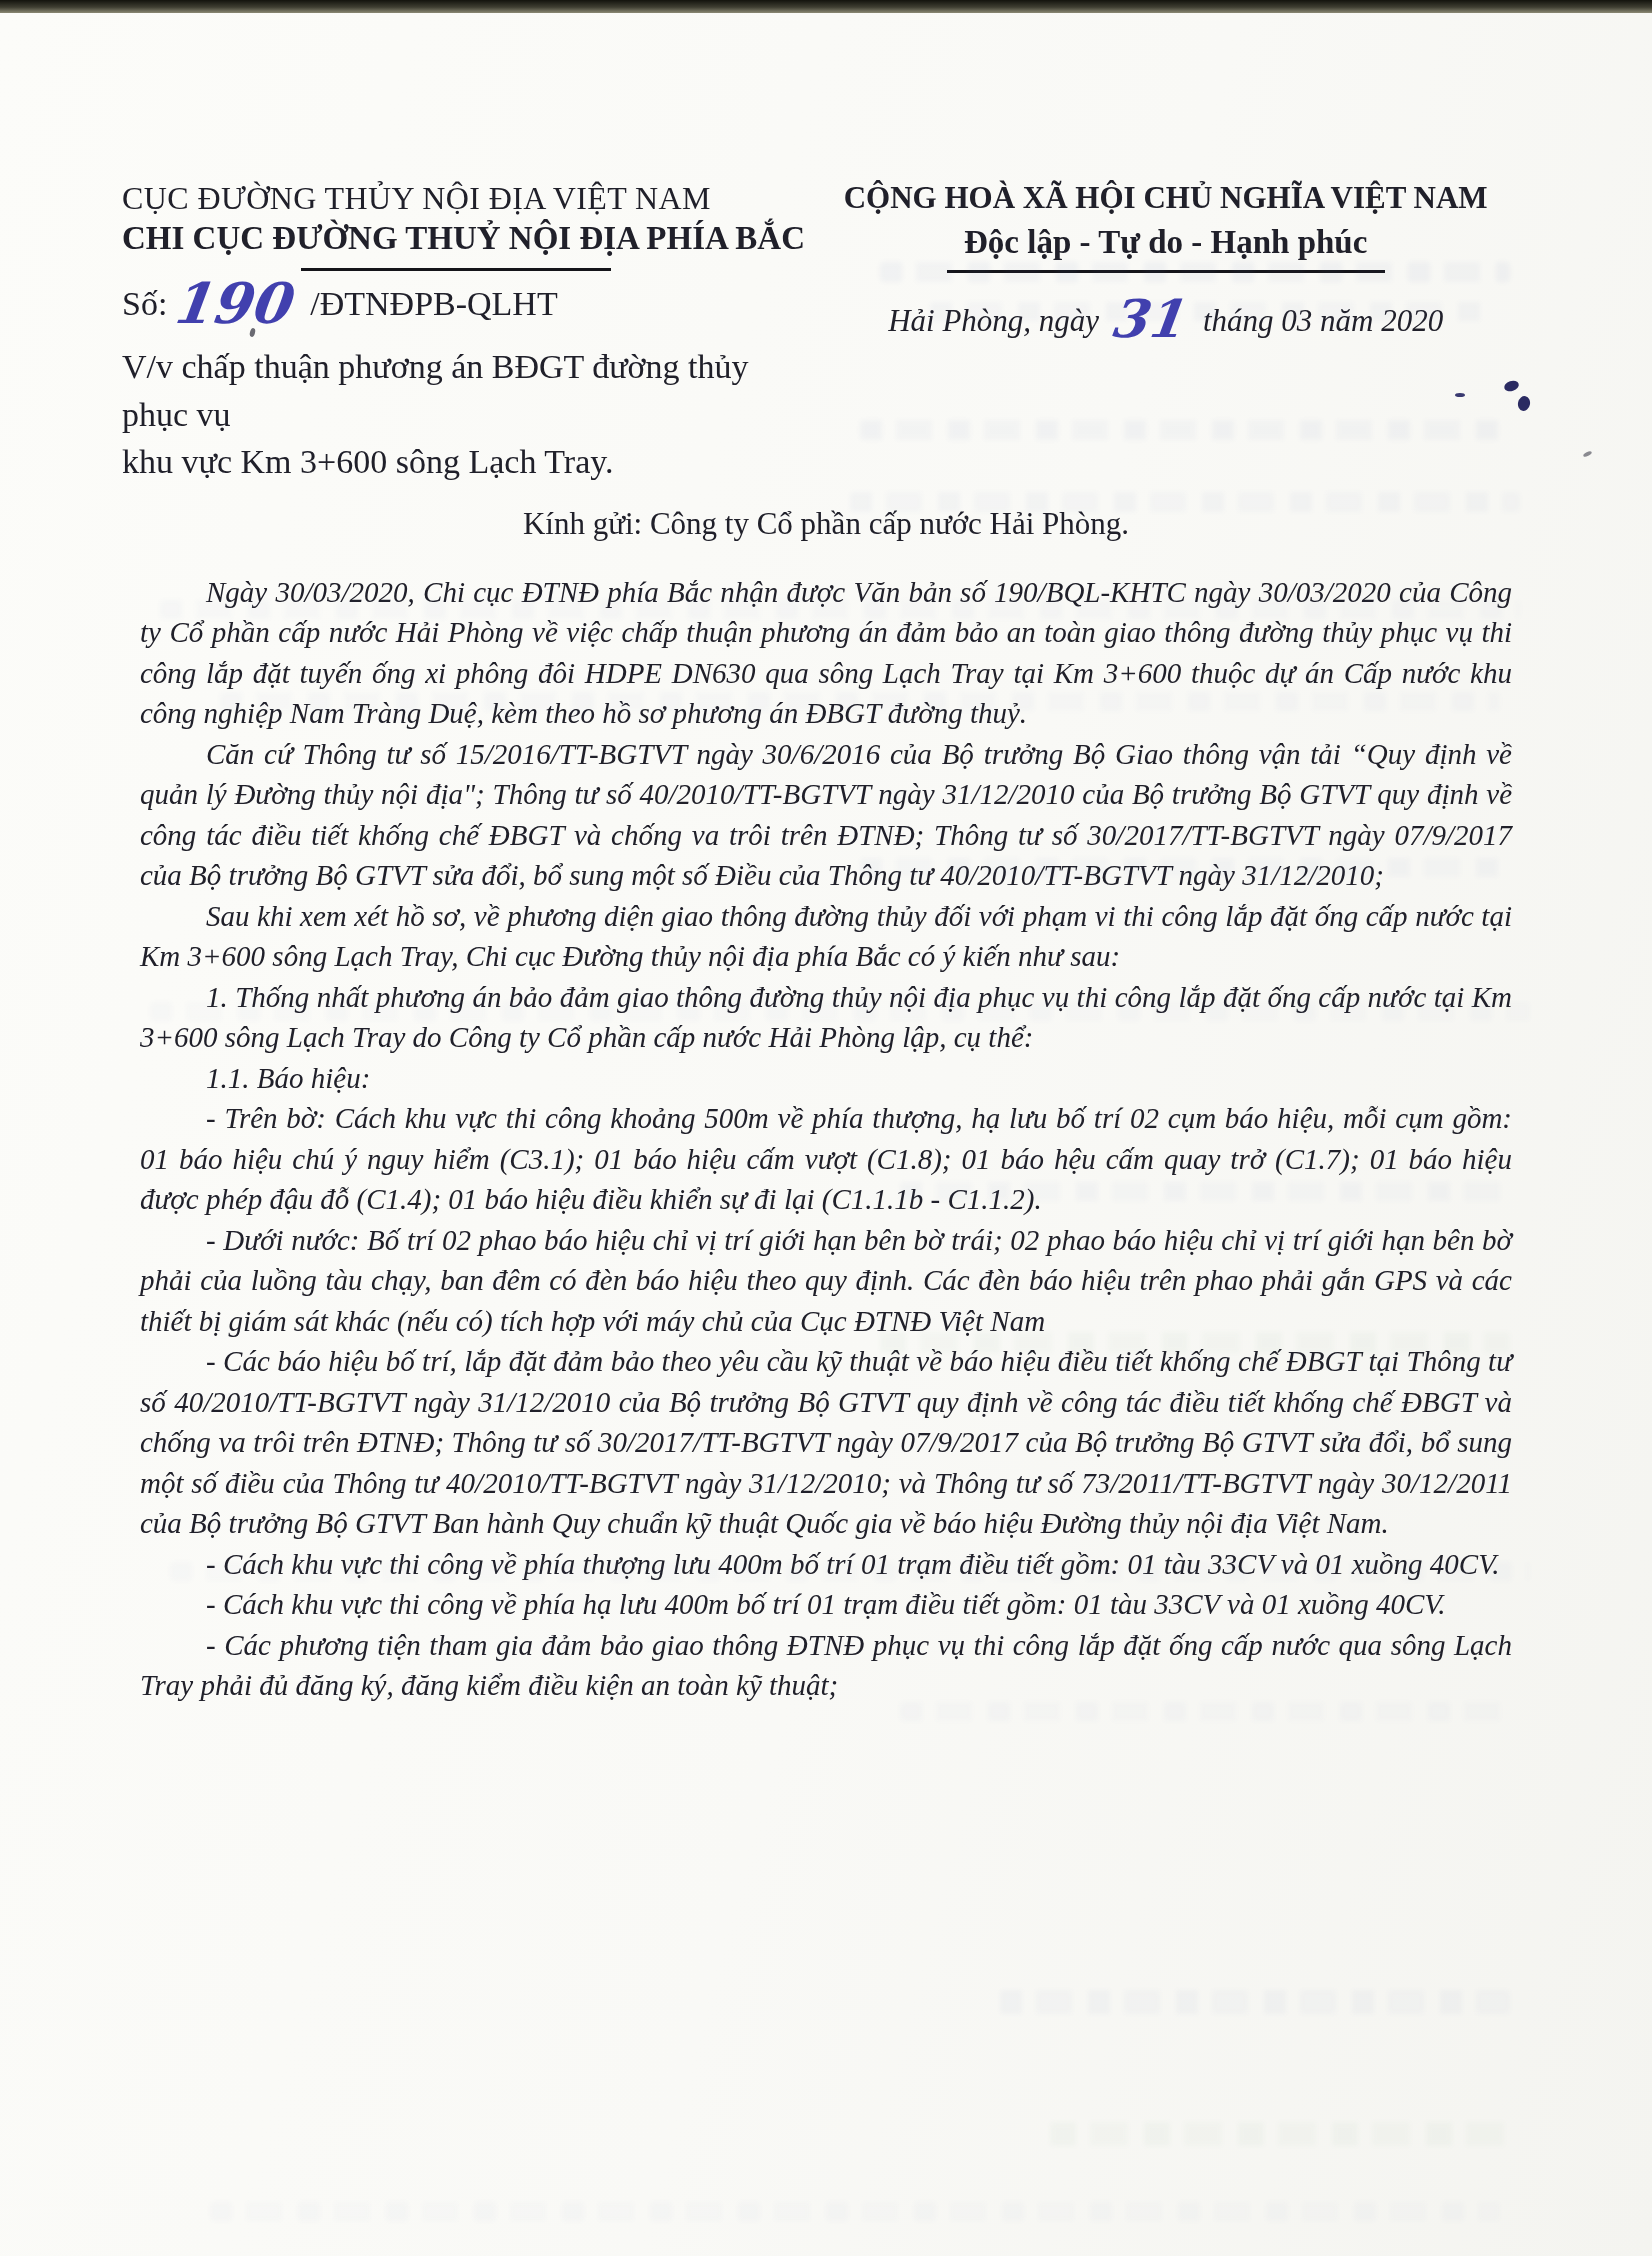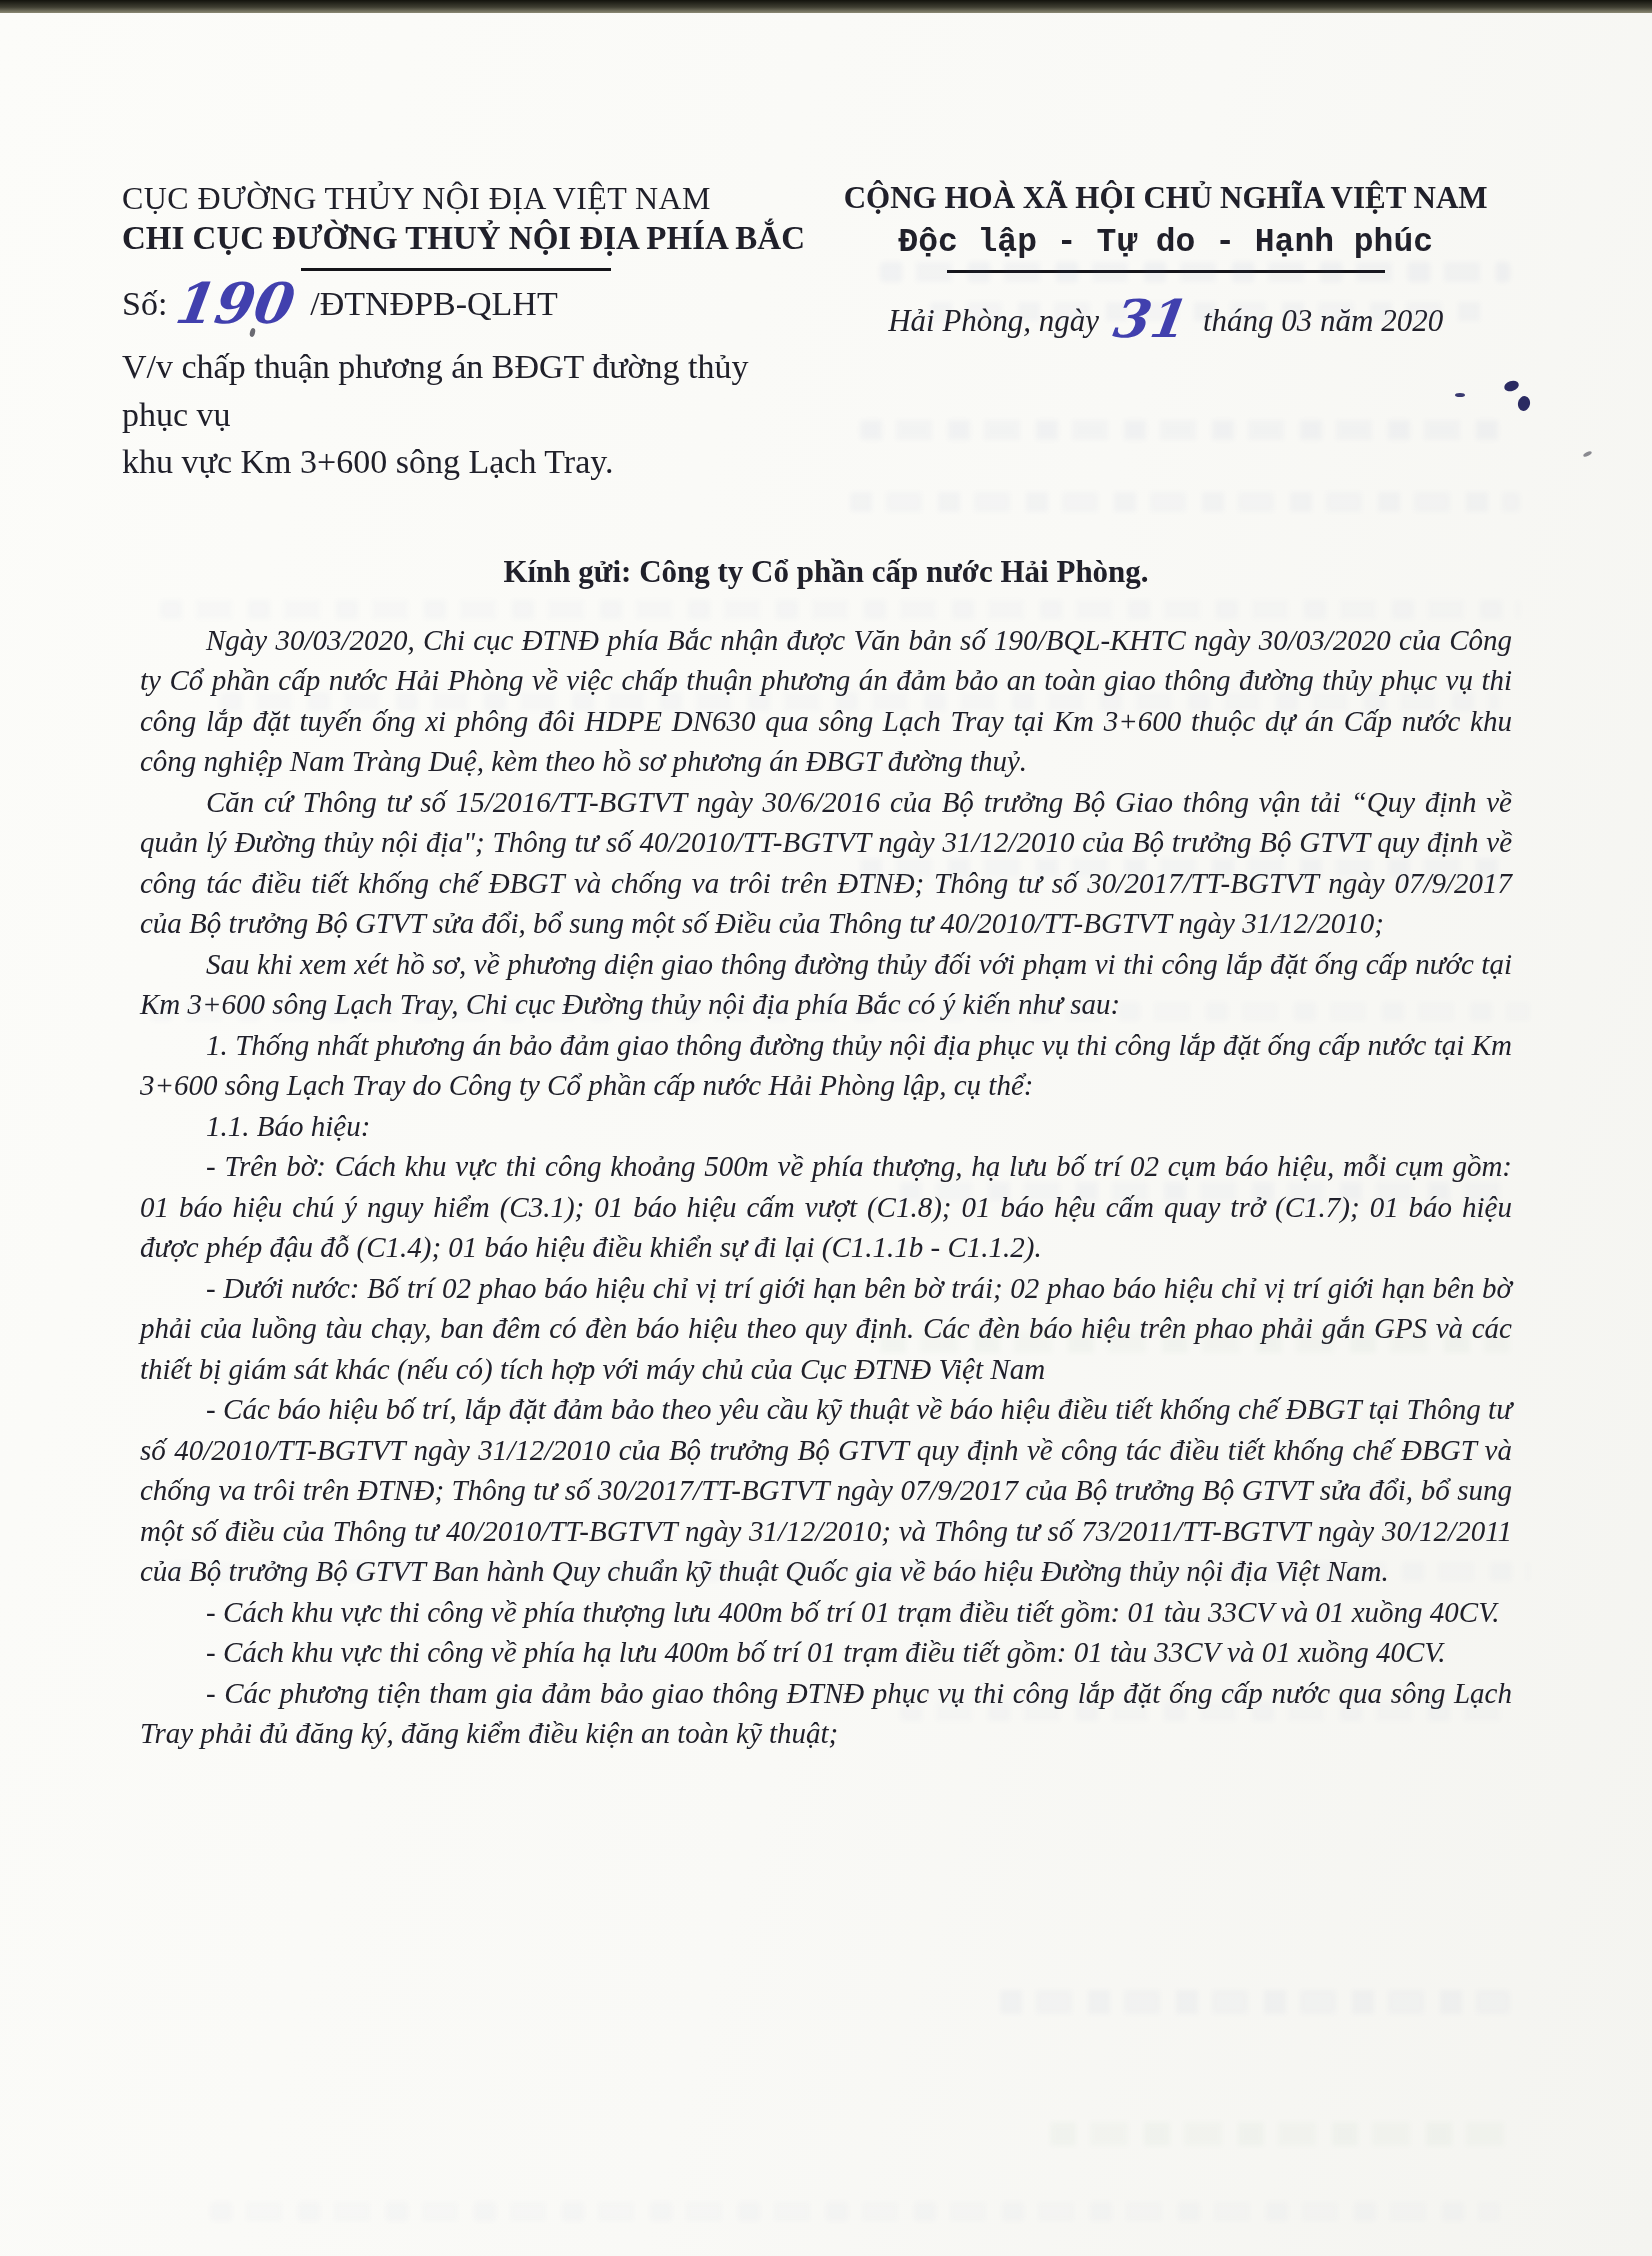--- a/index.html
+++ b/index.html
@@ -19,24 +19,24 @@
   .org-parent { font-size:32px; letter-spacing:.4px; white-space:nowrap; }
   .org-name   { font-size:33px; font-weight:bold; margin-top:3px; white-space:nowrap; }
   .org-rule   { width:310px; height:3px; background:#15151a; margin:11px auto 0; }
   .doc-number { font-size:34px; margin-top:14px; white-space:nowrap; }
   .hand { font-family:"DejaVu Serif",serif; font-style:italic; color:#4140ae;
           display:inline-block; transform:skewX(-10deg); font-weight:bold; }
   .hand-day  { font-size:52px; line-height:0; vertical-align:-6px; margin:0 8px; }
   .hand-no   { font-size:56px; line-height:0; vertical-align:-8px; margin:0 16px 0 10px; }
   .doc-subject { font-size:34px; line-height:1.40; margin-top:20px; }
   .motto1 { font-size:31px; font-weight:bold; white-space:nowrap; }
-  .motto2 { font-size:33px; font-weight:bold; margin-top:8px;font-family:Liberation Mono, monospace; }
+  .motto2 { font-size:33px; font-weight:bold; margin-top:8px; }
   .motto-rule { width:438px; height:3px; background:#15151a; margin:9px auto 0; }
   .dateline { font-size:31px; font-style:italic; margin-top:30px; white-space:nowrap; }
-  .recipient { text-align:center; font-size:31px; font-weight:bold; margin-top:68px; }
+  .recipient { text-align:center; font-size:31px; font-weight:normal; margin-top:20px; }
   .body { padding:30px 140px 0 140px; }
   .body p { margin:0; font-size:29px; line-height:40.5px; text-align:justify; text-indent:66px;font-style:italic; }
   .bleed {
     position:absolute; filter:blur(2.5px); border-radius:4px; pointer-events:none;
     background:repeating-linear-gradient(90deg,
       rgba(88,108,168,.55) 0 22px, transparent 22px 36px,
       rgba(88,108,168,.42) 36px 72px, transparent 72px 88px);
   }
   .bleed-g {
     background:repeating-linear-gradient(90deg,

